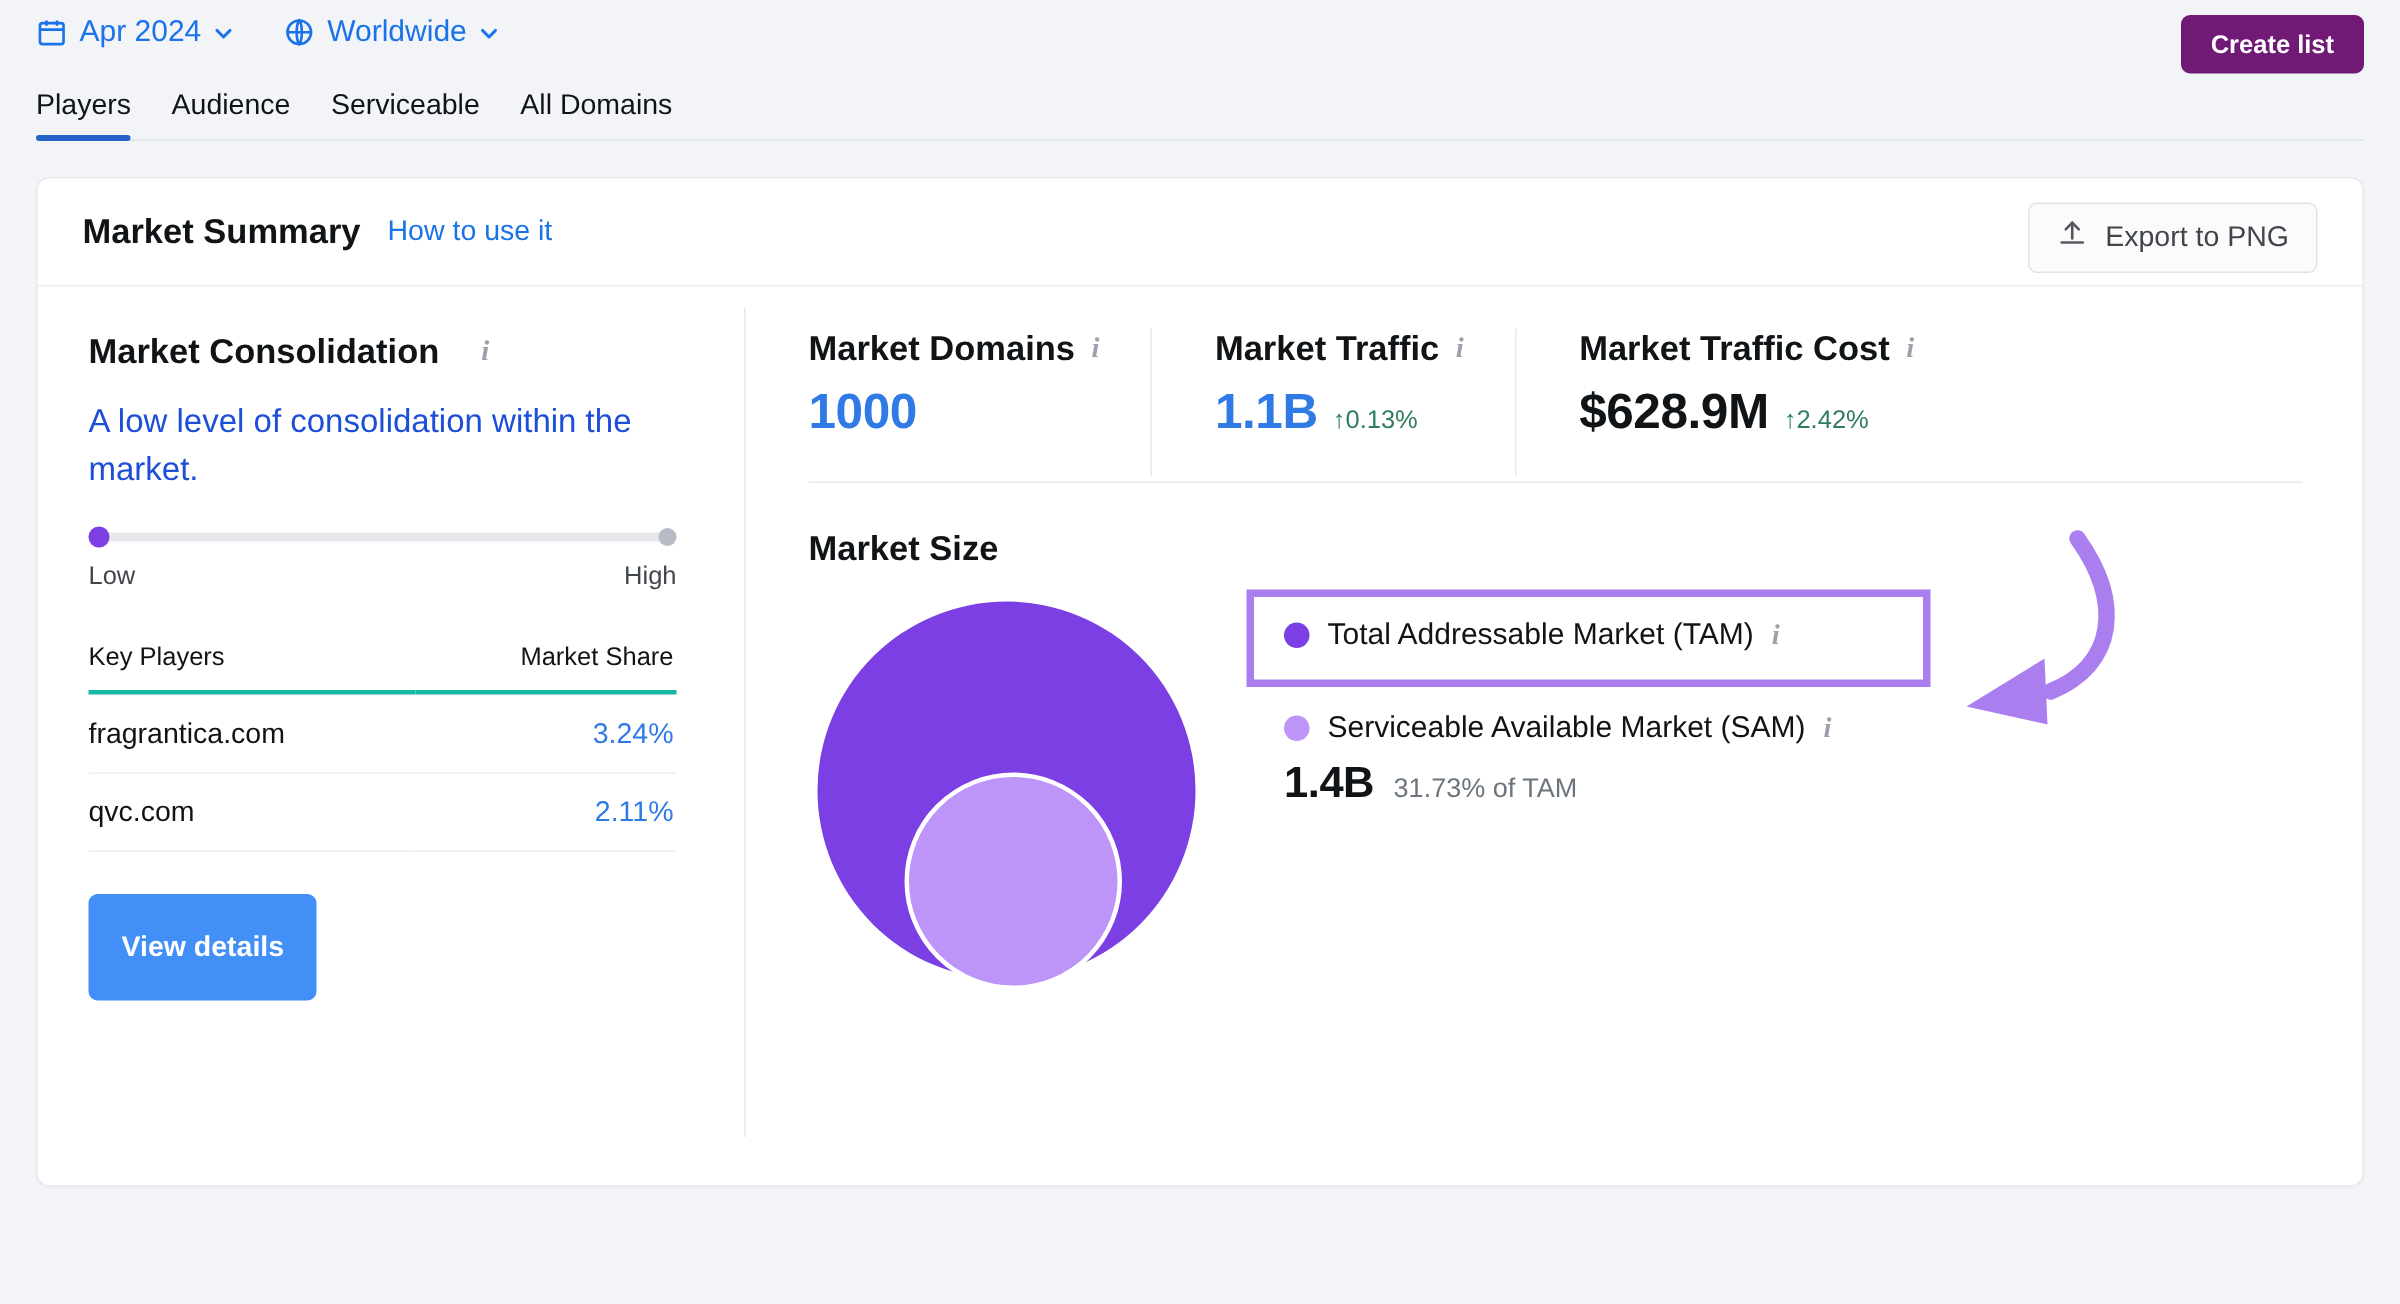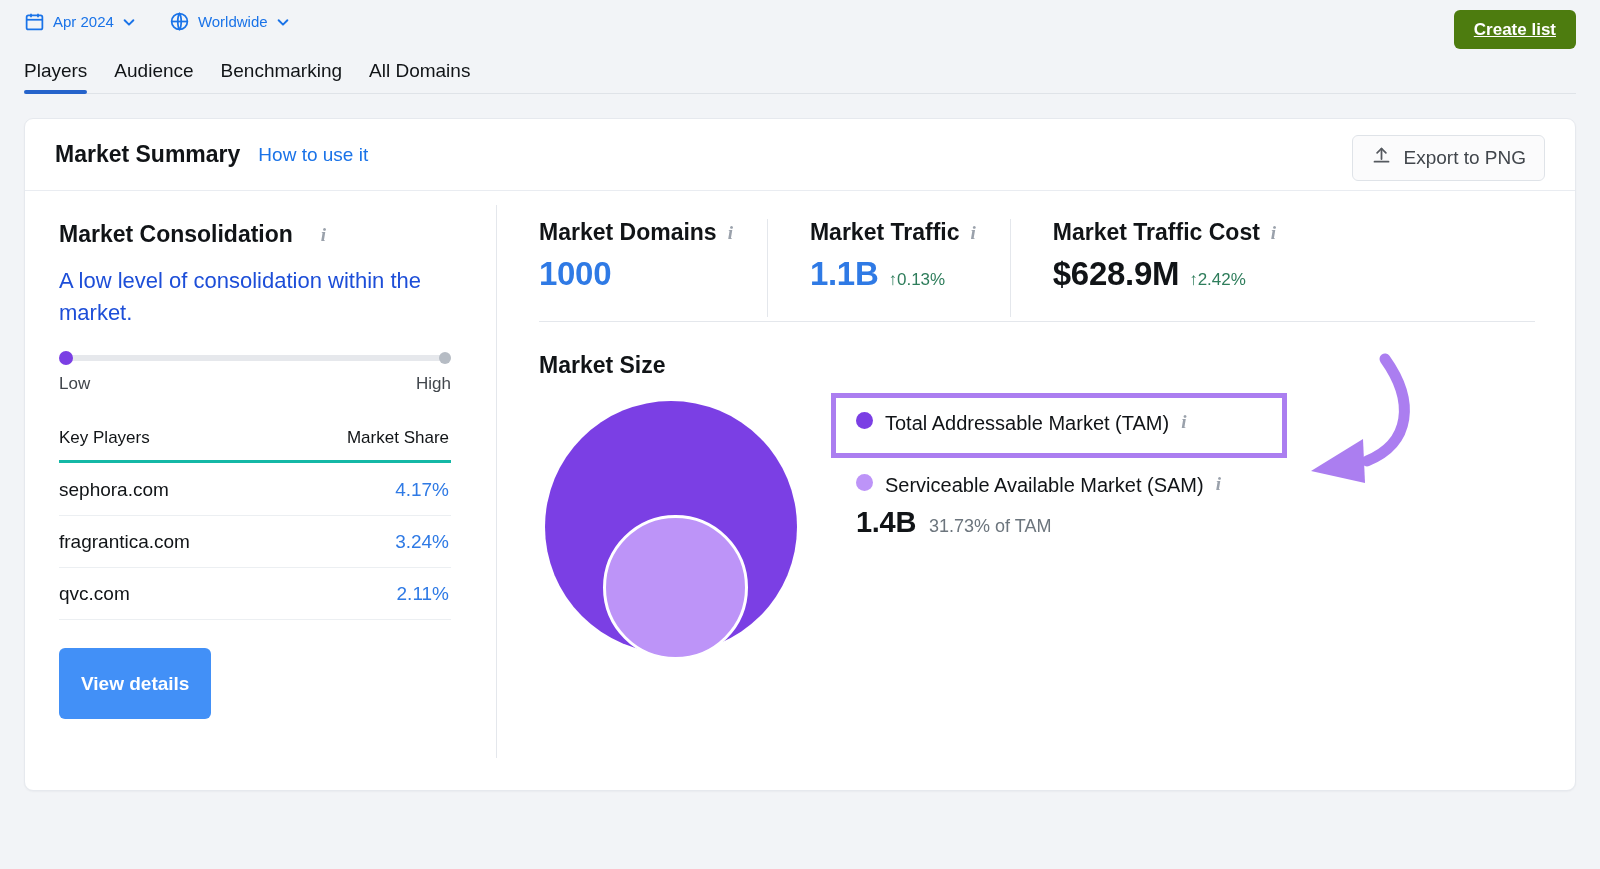--- a/index.html
+++ b/index.html
@@ -34,21 +34,21 @@
     padding: 11px 20px; cursor: pointer;
     line-height: 1;
   }
 
   
   .filter-row { display: flex; align-items: center; gap: 34px; margin-top: 4px; height: 34px; }
   .filter {
     display: flex; align-items: center; gap: 8px;
     color: #1a73e8; font-size: 20px; cursor: pointer;
   }
-  .filter .label { font-size: 15px; }
+  .filter .label { font-size: 20px; }
   .chev { width: 13px; height: 13px; flex: none; }
   .chev svg { display: block; }
   .ic { width: 21px; height: 21px; flex: none; display: block; }
 
   
   .tabs {
     display: flex; align-items: flex-end; gap: 27px;
     height: 44px; margin-top: 12px;
     border-bottom: 1px solid #dfe3e8;
     position: relative;
@@ -183,21 +183,21 @@
     border: 3px solid #ffffff;
   }
 
   .legend { padding-top: 0; margin-left: -8px; position: relative; }
 
   .highlight-box {
     border: 5px solid #ab7ef0; background: #fff;
     padding: 14px 20px 18px 20px; width: 456px;
     margin-left: 0;
   }
-  .legend-row { display: flex; align-items: flex-start; gap: 12px; }
+  .legend-row { display: flex; align-items: center; gap: 12px; }
   .dot { width: 17px; height: 17px; border-radius: 50%; flex: none; }
   .legend-label { font-size: 20px; color: #111417; white-space: nowrap; }
   .legend-val-row { display: flex; align-items: baseline; gap: 13px; margin-top: 8px; }
   .legend-val { font-size: 29px; font-weight: 700; letter-spacing: -.3px; color: #111417; }
   .legend-note { font-size: 18px; color: #6c757d; }
 
   .sam-block { margin-top: 16px; padding-left: 25px; }
   .sam-block .legend-val-row { padding-left: 0; margin-top: 9px; }
 
   
@@ -205,21 +205,21 @@
     position: absolute; right: 152px; top: 160px;
     width: 130px; height: 160px; pointer-events: none;
   }
 </style>
 </head>
 <body>
 
 <div class="page-head">
 
 
-  <button class="create-list-btn" style="background: #4d7c0f; text-decoration: underline;">Create list</button>
+  <button class="create-list-btn" style="background: #701a75;">Create list</button>
 
   <div class="filter-row">
 
     <div class="filter">
       <span class="ic">
         <svg viewBox="0 0 24 24" width="21" height="21" fill="none" stroke="#1a73e8" stroke-width="2">
           <rect x="3" y="5" width="18" height="16" rx="2"></rect>
           <path d="M3 10h18"></path>
             <path d="M8 3v4"></path>
             <path d="M16 3v4"></path>
@@ -247,21 +247,21 @@
             <path d="M3 6l5 5 5-5"></path>
           </svg>
       </span>
     </div>
 
   </div>
 
   <div class="tabs">
     <div class="tab active">Players</div>
     <div class="tab">Audience</div>
-    <div class="tab">Benchmarking</div>
+    <div class="tab">Serviceable</div>
     <div class="tab">All Domains</div>
   </div>
 </div>
 
 <div class="card">
 
   <div class="card-head">
     <span class="card-title">Market Summary</span>
     <span class="how-link">How to use it</span>
     <button class="export-btn">
@@ -299,24 +299,20 @@
 
       <table class="kp-table">
         <thead>
           <tr>
             <th>Key Players</th>
             <th class="num">Market Share</th>
           </tr>
         </thead>
         <tbody>
           <tr>
-            <td>sephora.com</td>
-            <td class="num">4.17%</td>
-          </tr>
-          <tr>
             <td>fragrantica.com</td>
             <td class="num">3.24%</td>
           </tr>
           <tr>
             <td>qvc.com</td>
             <td class="num">2.11%</td>
           </tr>
         </tbody>
       </table>
 

